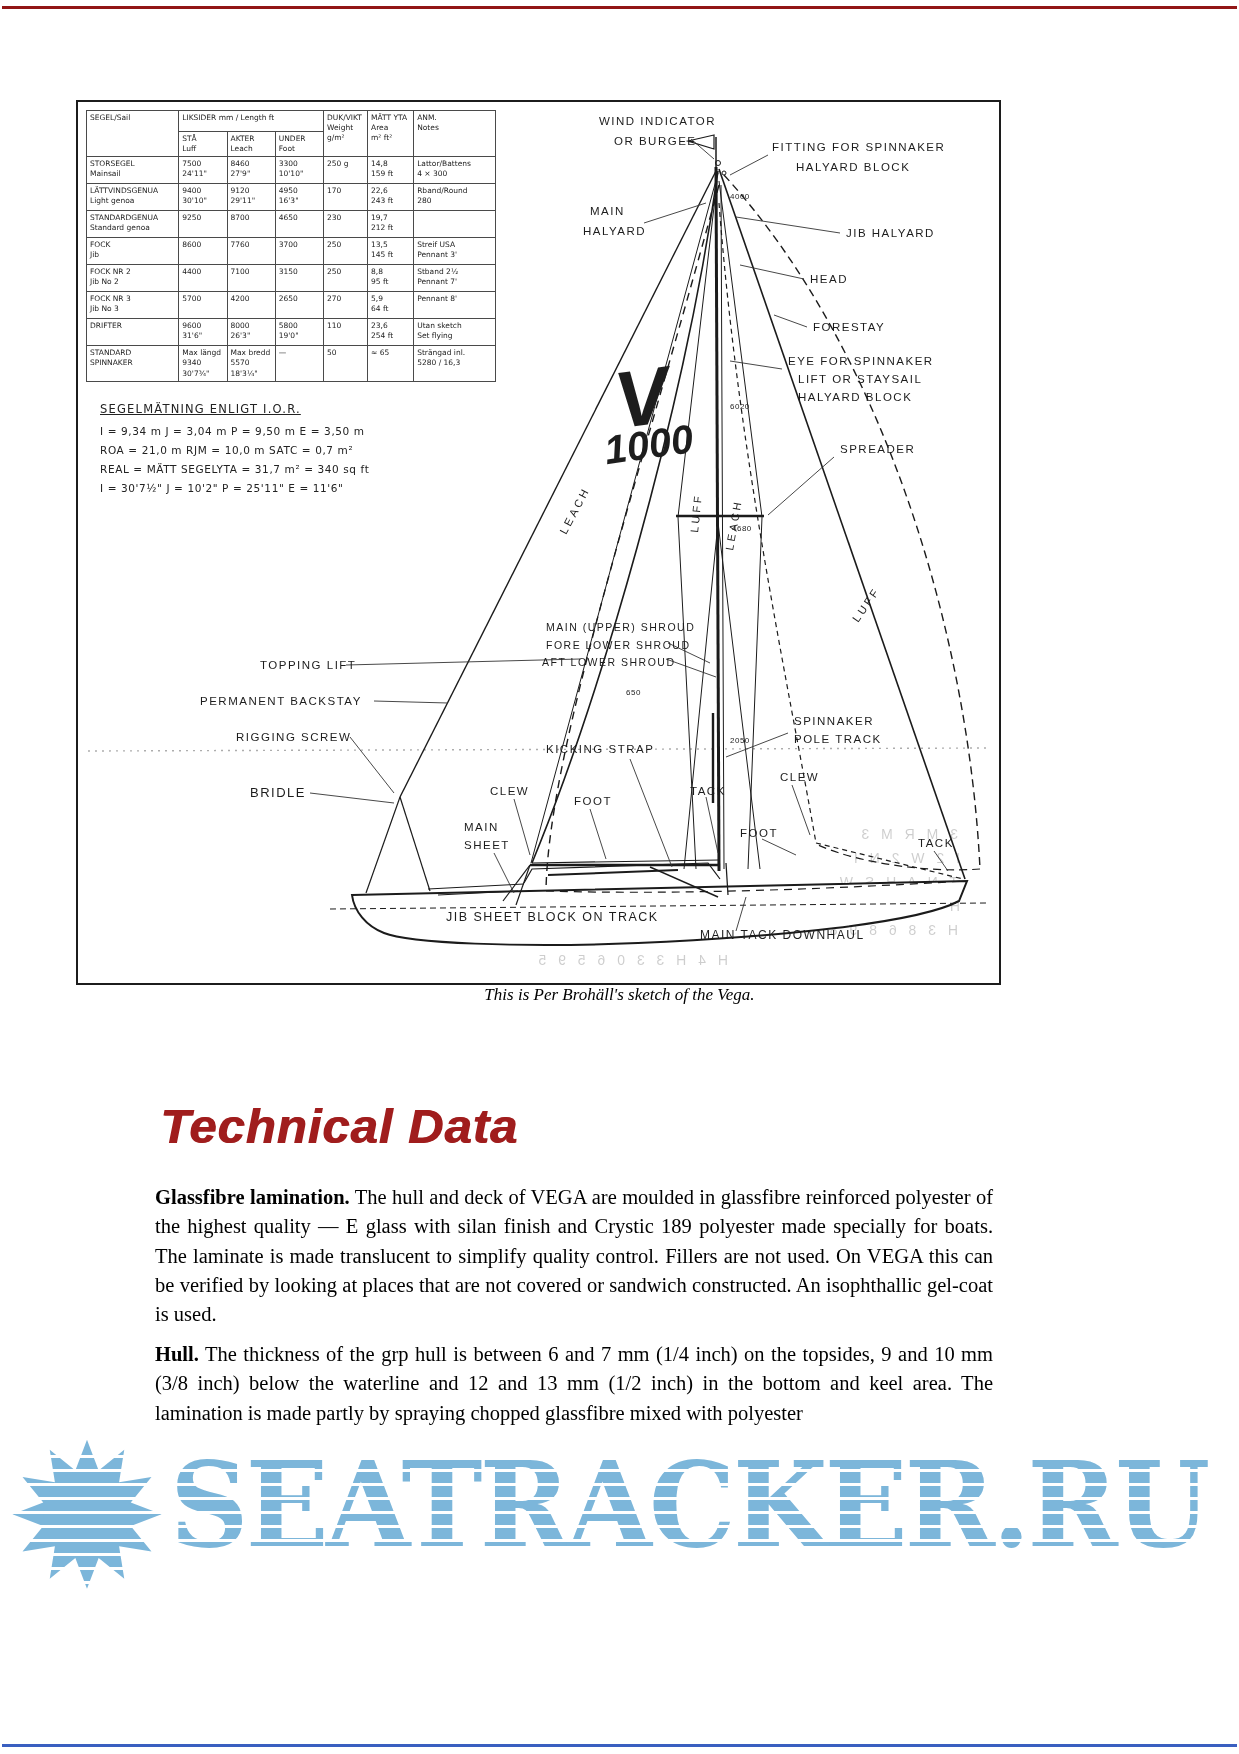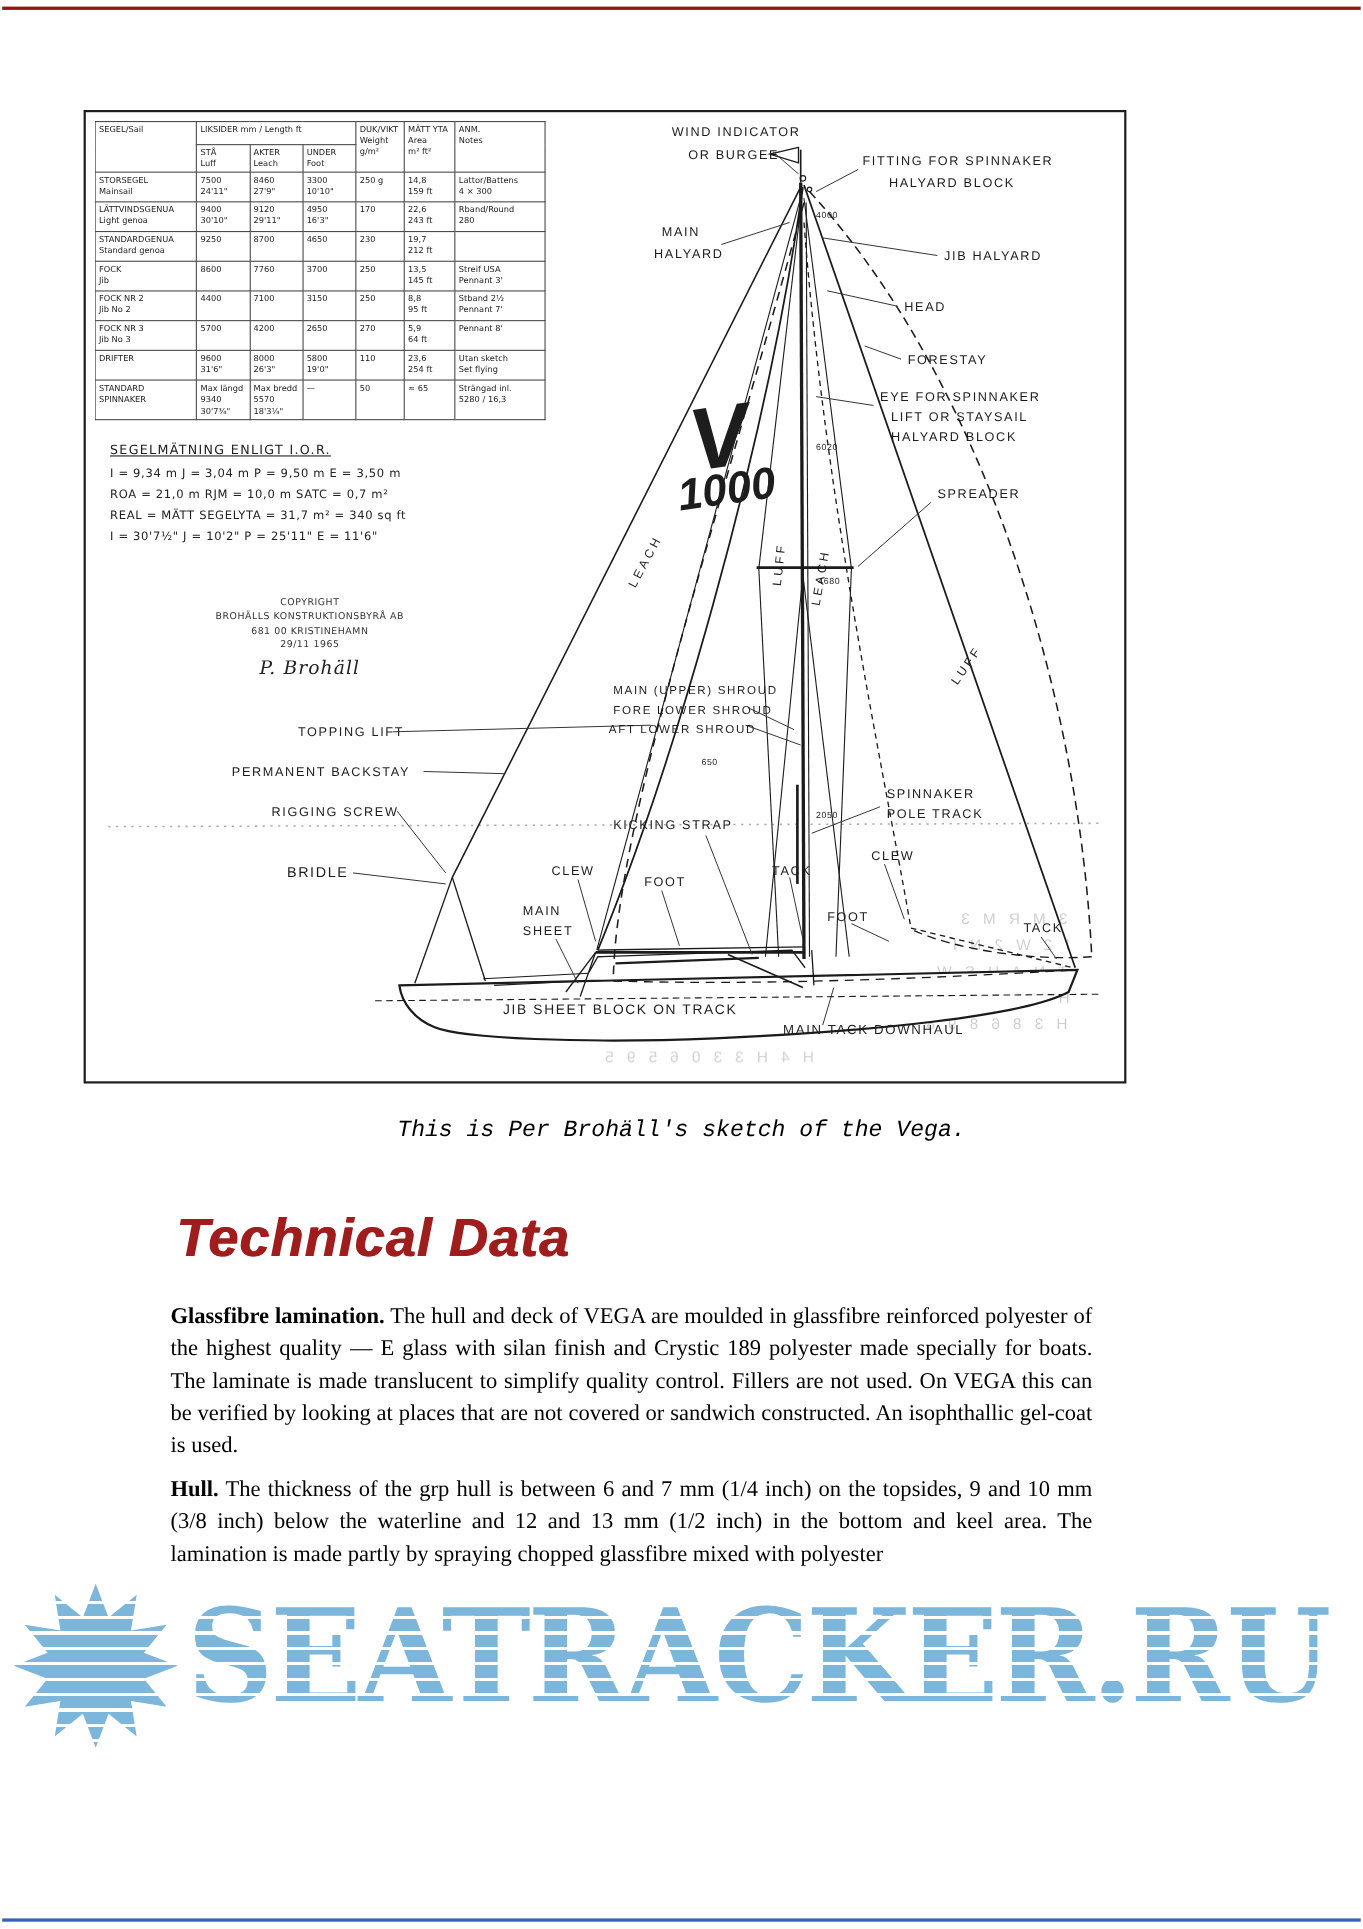--- a/index.html
+++ b/index.html
@@ -7,21 +7,21 @@
     width:1239px;height:1754px;position:relative;background:#ffffff;
     font-family:"Liberation Serif", serif;color:#000;overflow:hidden;
   }
   .rule{position:absolute;left:2px;right:2px;height:3px;}
   .rule.top{top:6px;background:#921616;}
   .rule.bottom{top:1744px;background:#3a5fc0;}
 
   
   .sketch{
     position:absolute;left:76px;top:100px;width:921px;height:881px;
-    border:2px solid #1c1c1c;background:#fff;margin:0;padding-left:23px;
+    border:2px solid #1c1c1c;background:#fff;margin:0;
   }
   .sketch svg.plan{position:absolute;left:0;top:0;width:100%;height:100%;}
   svg.plan text{font-family:"Liberation Sans", sans-serif;fill:#1d1d1d;}
 
   .sail-table{position:absolute;left:8px;top:8px;width:410px;z-index:3;}
   .sail-table table{border-collapse:collapse;width:100%;
     font-family:"DejaVu Sans", sans-serif;font-size:7.5px;color:#222;}
   .sail-table th,.sail-table td{
     border:1px solid #4a4a4a;padding:2px 3px;text-align:left;vertical-align:top;
     white-space:pre-line;line-height:1.35;font-weight:normal;height:22px;}
@@ -31,22 +31,22 @@
     font-family:"DejaVu Sans", sans-serif;font-size:10.5px;letter-spacing:.6px;color:#222;}
   .measurements .m-head{text-decoration:underline;font-size:11.5px;letter-spacing:1.2px;margin-bottom:9px;}
   .measurements .m-line{margin-bottom:7px;}
 
   .copyright{position:absolute;left:118px;top:440px;z-index:3;text-align:center;
     font-family:"DejaVu Sans", sans-serif;font-size:8.5px;letter-spacing:.5px;color:#333;line-height:1.5;}
   .copyright .signature{font-family:"DejaVu Serif", serif;font-style:italic;font-size:17px;
     color:#222;margin-top:3px;letter-spacing:1px;}
 
   
-  .caption{position:absolute;left:0;top:996px;width:1239px;text-align:center;
-    font-style:italic;font-size:21px;font-family:Liberation Mono, monospace;}
+  .caption{position:absolute;left:0;top:968px;width:1239px;text-align:center;
+    font-style:italic;font-size:17px;}
   .title{position:absolute;left:160px;top:1098px;margin:0;
     font-family:"Liberation Sans", sans-serif;font-weight:bold;font-style:italic;
     font-size:49px;color:#a01d1d;letter-spacing:1px;text-shadow:1px 0 0 #a01d1d;}
   .body-para{position:absolute;left:155px;width:838px;margin:0;
     font-size:20.5px;line-height:1.43;text-align:justify;}
   .body-para.p1{top:1183px;}
   .body-para.p2{top:1340px;}
 
   
   .watermark{position:absolute;left:0;top:1428px;width:1239px;height:170px;}
@@ -208,27 +208,20 @@
   </div>
 
   <div class="measurements">
     <div class="m-head">SEGELMÄTNING ENLIGT I.O.R.</div>
     <div class="m-line">I = 9,34 m    J = 3,04 m    P = 9,50 m    E = 3,50 m</div>
     <div class="m-line">ROA = 21,0 m    RJM = 10,0 m    SATC = 0,7 m²</div>
     <div class="m-line">REAL = MÄTT SEGELYTA = 31,7 m² = 340 sq ft</div>
     <div class="m-line">I = 30'7½"    J = 10'2"    P = 25'11"    E = 11'6"</div>
   </div>
 
-  <div class="copyright">
-    <div>COPYRIGHT</div>
-    <div>BROHÄLLS KONSTRUKTIONSBYRÅ AB</div>
-    <div>681 00  KRISTINEHAMN</div>
-    <div>29/11 1965</div>
-    <div class="signature">P. Brohäll</div>
-  </div>
 
   <svg class="plan" viewBox="0 0 921 879">
 
     <line x1="10" y1="648" x2="912" y2="645" stroke="#999" stroke-width="1.4" stroke-dasharray="2,5" opacity=".8"></line>
 
     <g opacity=".22" fill="#555" font-family="DejaVu Serif" font-size="14" letter-spacing="4">
       <text transform="matrix(-1,0,0,1,1760,0)" x="880" y="736">3 M R M 3</text>
       <text transform="matrix(-1,0,0,1,1760,0)" x="878" y="760">I 2 W 2 N I</text>
       <text transform="matrix(-1,0,0,1,1760,0)" x="880" y="784">T N A H S W</text>
       <text transform="matrix(-1,0,0,1,1760,0)" x="878" y="808">H 4 8 8 5 8</text>

